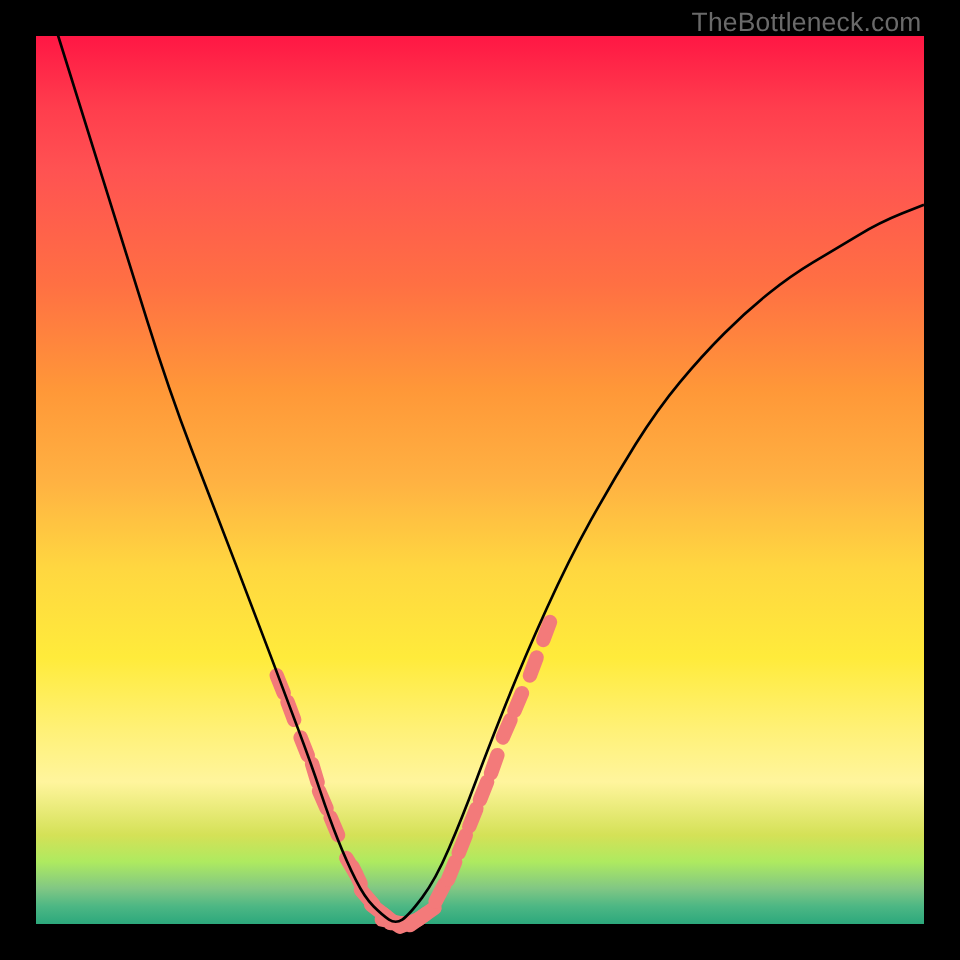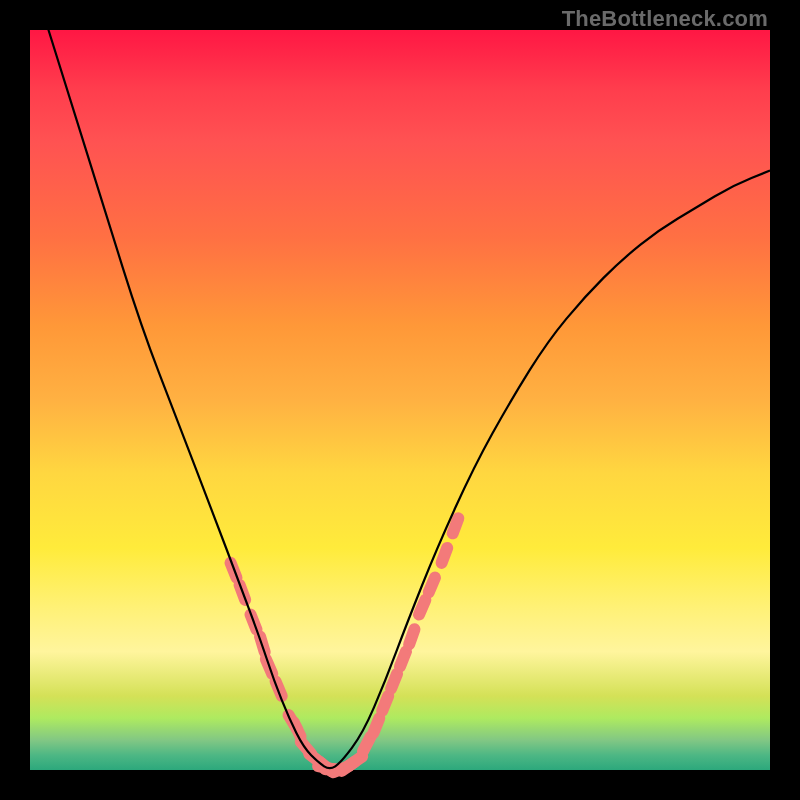--- a/index.html
+++ b/index.html
@@ -34,21 +34,21 @@
       #4db784 98%,
       #2ca87c 100%
     );
   }
   .watermark {
     position: absolute;
     top: 6px;
     right: 32px;
     color: #6a6a6a;
     font-size: 22px;
-    font-weight: 700;
+    font-weight: 400;
     letter-spacing: 0.2px;
     user-select: none;
   }
   svg.overlay {
     position: absolute;
     left: 0;
     top: 0;
     width: 800px;
     height: 800px;
     pointer-events: none;

